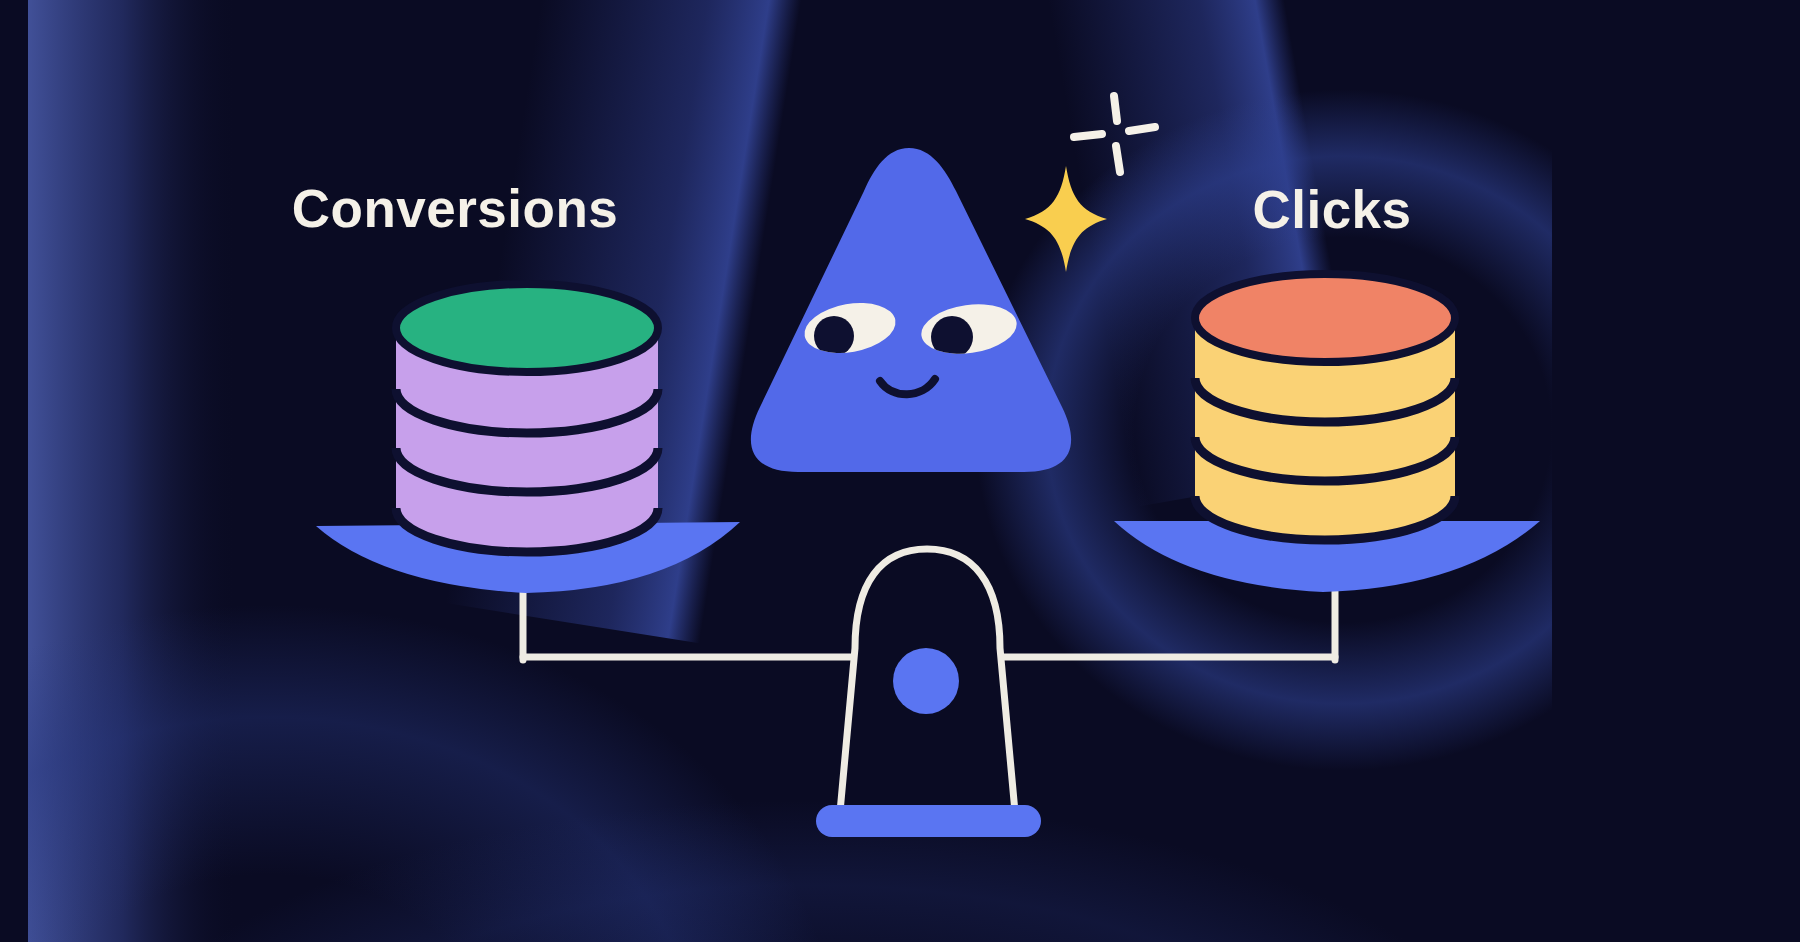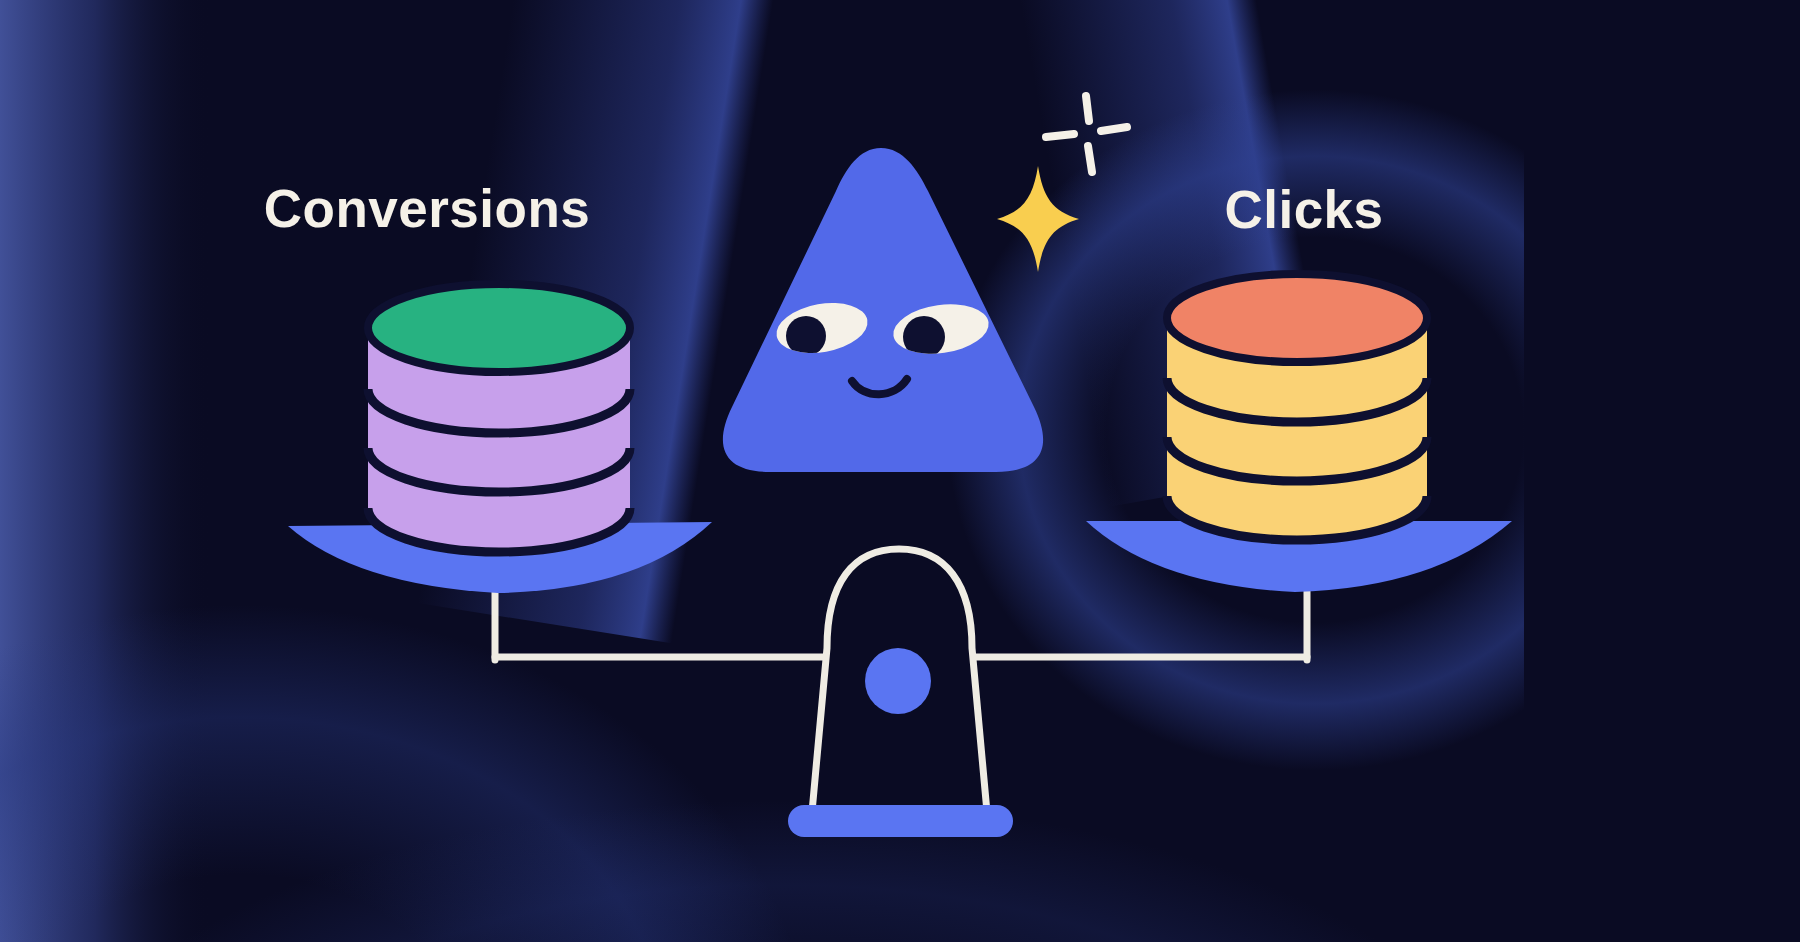--- a/index.html
+++ b/index.html
@@ -7,20 +7,21 @@
     padding: 0;
     background: #0a0b23;
     font-family: "Liberation Sans", sans-serif;
   }
   .stage {
     position: relative;
     width: 1524px;
     height: 942px;
     overflow: hidden;
     background: #737373;
+    margin-left: 28px;
   }
   .stage svg {
     position: absolute;
     inset: 0;
     display: block;
   }
   text.scale-label {
     font-family: "Liberation Sans", sans-serif;
     font-weight: bold;
     font-size: 53px;

